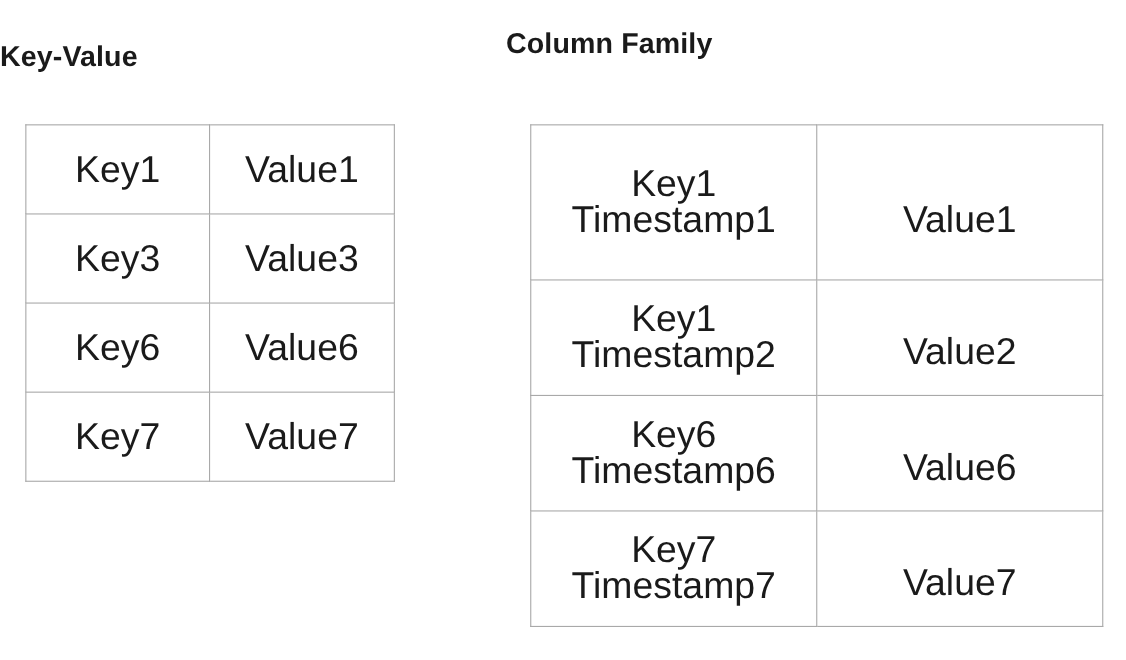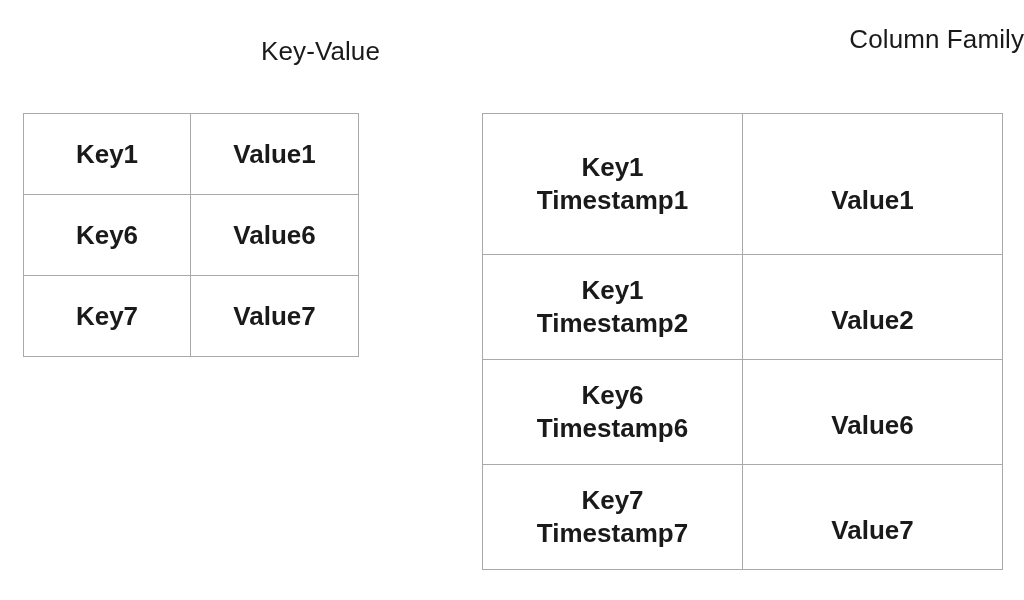--- a/index.html
+++ b/index.html
@@ -28,42 +28,42 @@
     position: absolute;
   }
   .panel-kv      { left: 0px;   top: 0px; width: 380px; }
   .panel-cf      { left: 460px; top: 0px; width: 564px; }
 
   
   .panel-title {
     font-size: 26px;
     line-height: 30px;
     color: #1a1a1a;
-    text-align: right;
-    font-weight: 400;
+    text-align: left;
+    font-weight: 700;
     letter-spacing: 0.1px;
     white-space: nowrap;
   }
   .panel-kv .panel-title { margin-top: 36px; width: 380px; }
   .panel-cf .panel-title { margin-top: 24px; width: 564px; }
 
   
   table.diagram-table {
     position: absolute;
     border-collapse: collapse;
     table-layout: fixed;
     background: #ffffff;
   }
   table.diagram-table td {
     border: 1px solid #a9a9a9;
     text-align: center;
-    font-size: 26px;
+    font-size: 34px;
     line-height: 32px;
     color: #1a1a1a;
-    font-weight: 700;
+    font-weight: 400;
     padding: 0;
     background: #ffffff;
   }
 
   
   #table-key-value {
     left: 23px;
     top: 113px;
     width: 333px;
   }
@@ -113,20 +113,28 @@
       <tr>
         <td class="col-key">
           <span>Key1</span>
         </td>
         <td class="col-value">
           <span>Value1</span>
         </td>
       </tr>
       <tr>
         <td class="col-key">
+          <span>Key3</span>
+        </td>
+        <td class="col-value">
+          <span>Value3</span>
+        </td>
+      </tr>
+      <tr>
+        <td class="col-key">
           <span>Key6</span>
         </td>
         <td class="col-value">
           <span>Value6</span>
         </td>
       </tr>
       <tr>
         <td class="col-key">
           <span>Key7</span>
         </td>

